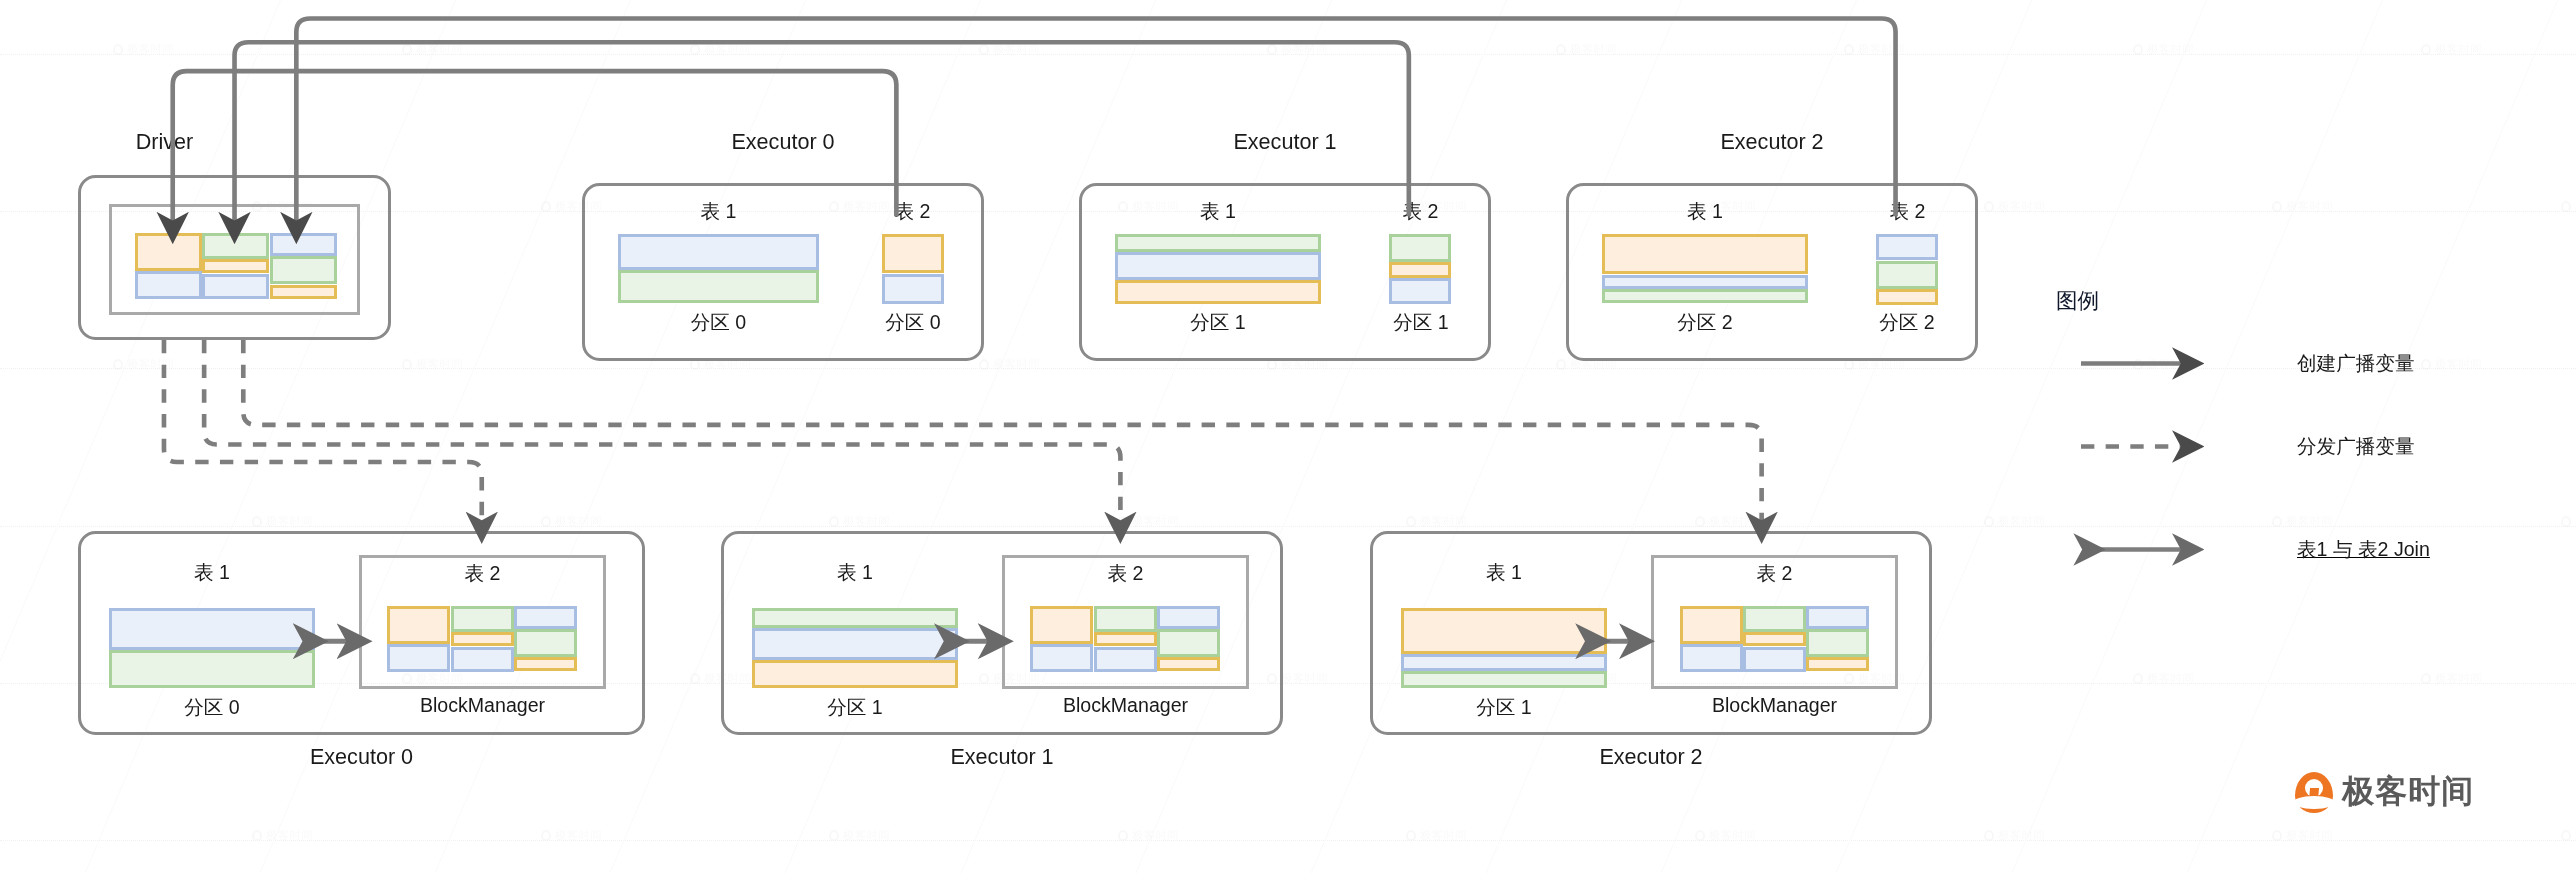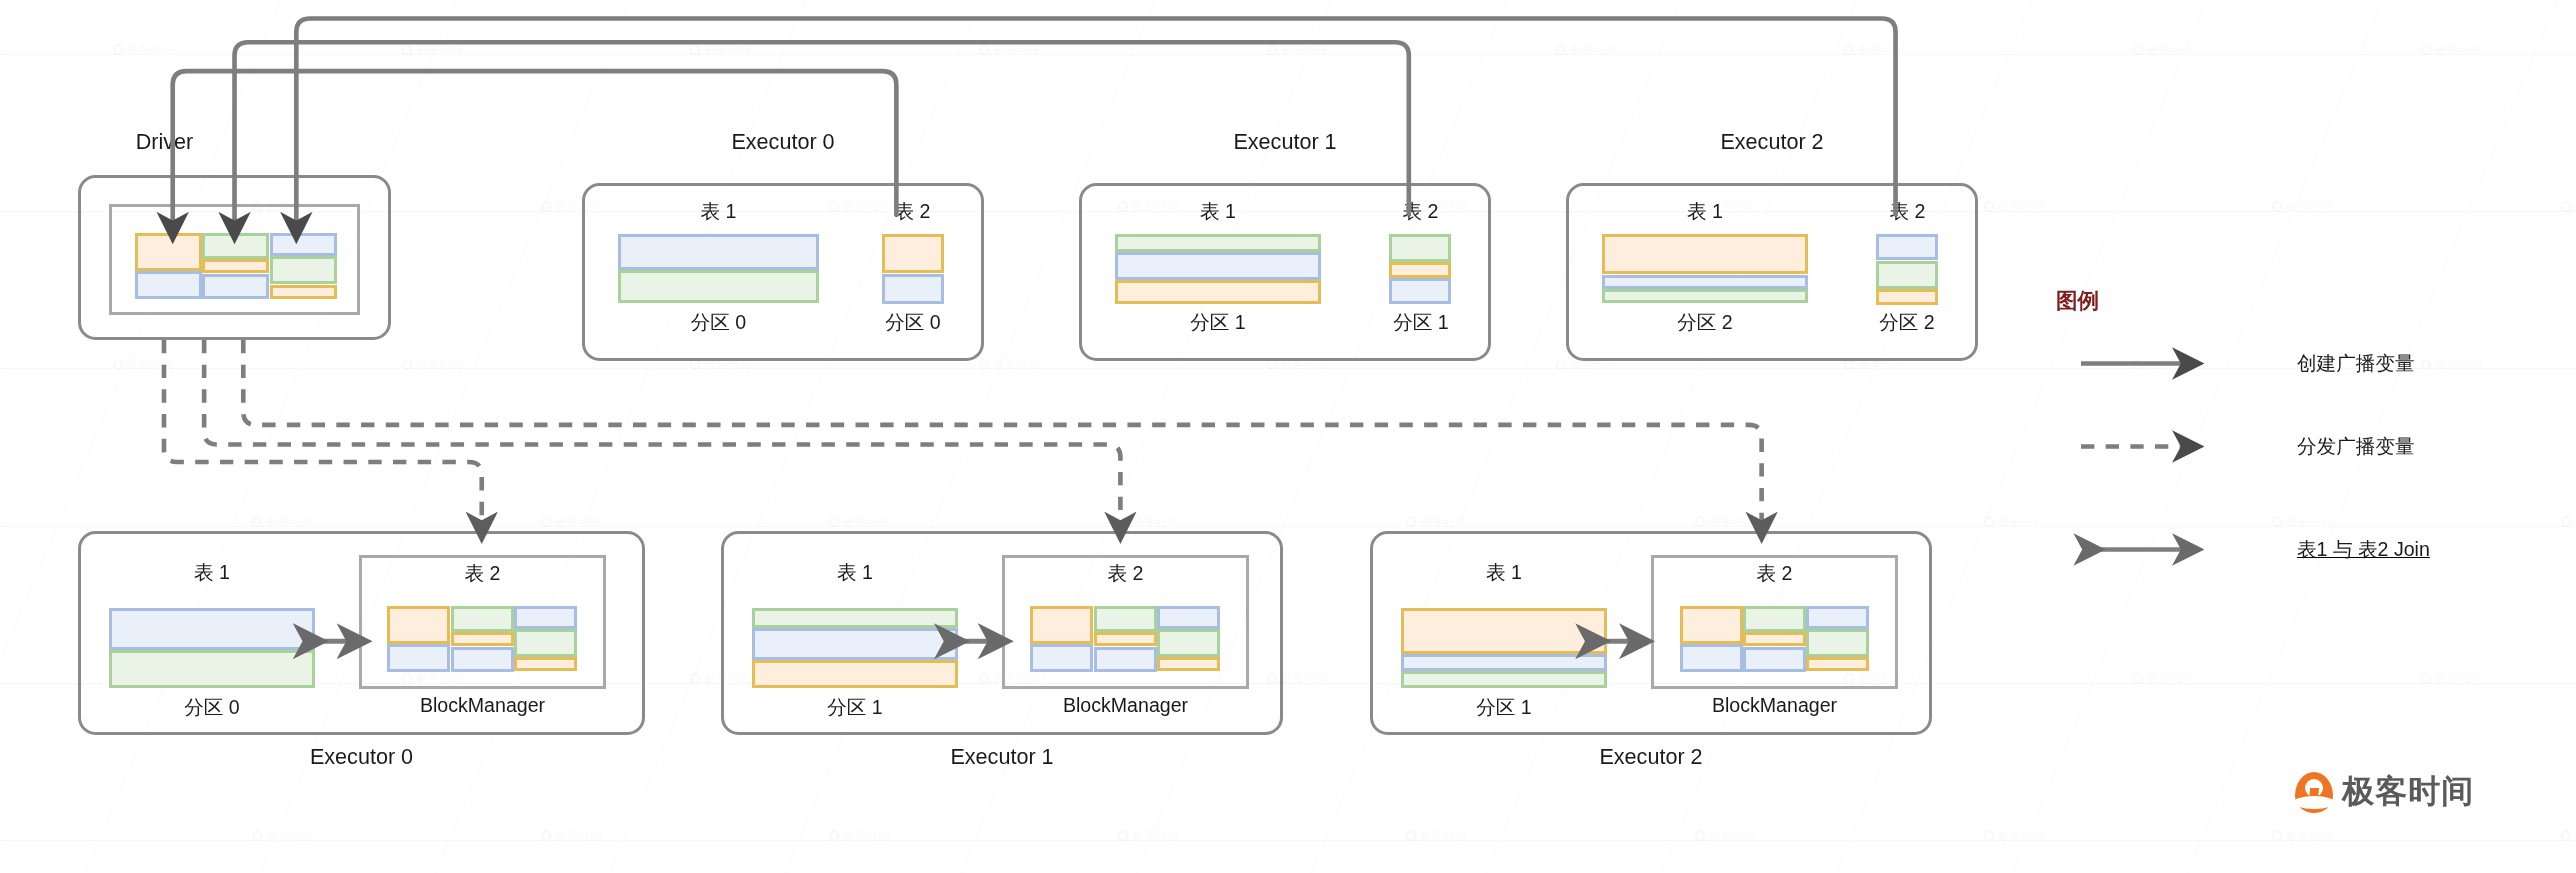--- a/index.html
+++ b/index.html
@@ -33,21 +33,21 @@
   .blk.blue  {border:3.1px solid #a7bee2;background:#eaf0fa;}
 
   
   svg.wires{position:absolute;left:0;top:0;width:2624px;height:873px;z-index:7;pointer-events:none;overflow:visible;}
   .solid-wire{fill:none;stroke:#7e7e7e;stroke-width:9;stroke-linecap:butt;stroke-linejoin:round;}
   .dash-wire {fill:none;stroke:#7e7e7e;stroke-width:9;stroke-linecap:butt;stroke-linejoin:round;
               stroke-dasharray:26 22;}
   .join-wire {fill:none;stroke:#7e7e7e;stroke-width:10;stroke-linecap:butt;}
 
   
-  .legend-title{position:absolute;font-size:21.6px;color:#7f1d1d;z-index:6;font-weight:bold;}
+  .legend-title{position:absolute;font-size:21.6px;color:#0f172a;z-index:6;}
   .legend-row{position:absolute;display:flex;align-items:center;z-index:6;}
   .legend-txt{font-size:19.6px;color:#1a1a1a;white-space:nowrap;}
 
   
   .brand{position:absolute;display:flex;align-items:center;gap:9.3px;z-index:8;}
   .brand-pin{width:38px;height:41px;position:relative;}
   .brand-pin .outer{position:absolute;inset:0;background:#ee7623;
      border-radius:50% 50% 50% 50% / 58% 58% 42% 42%;}
   .brand-pin .outer:after{content:"";position:absolute;left:9.8px;top:7.2px;width:18.5px;height:18.5px;
      background:#fff;border-radius:50%;}

